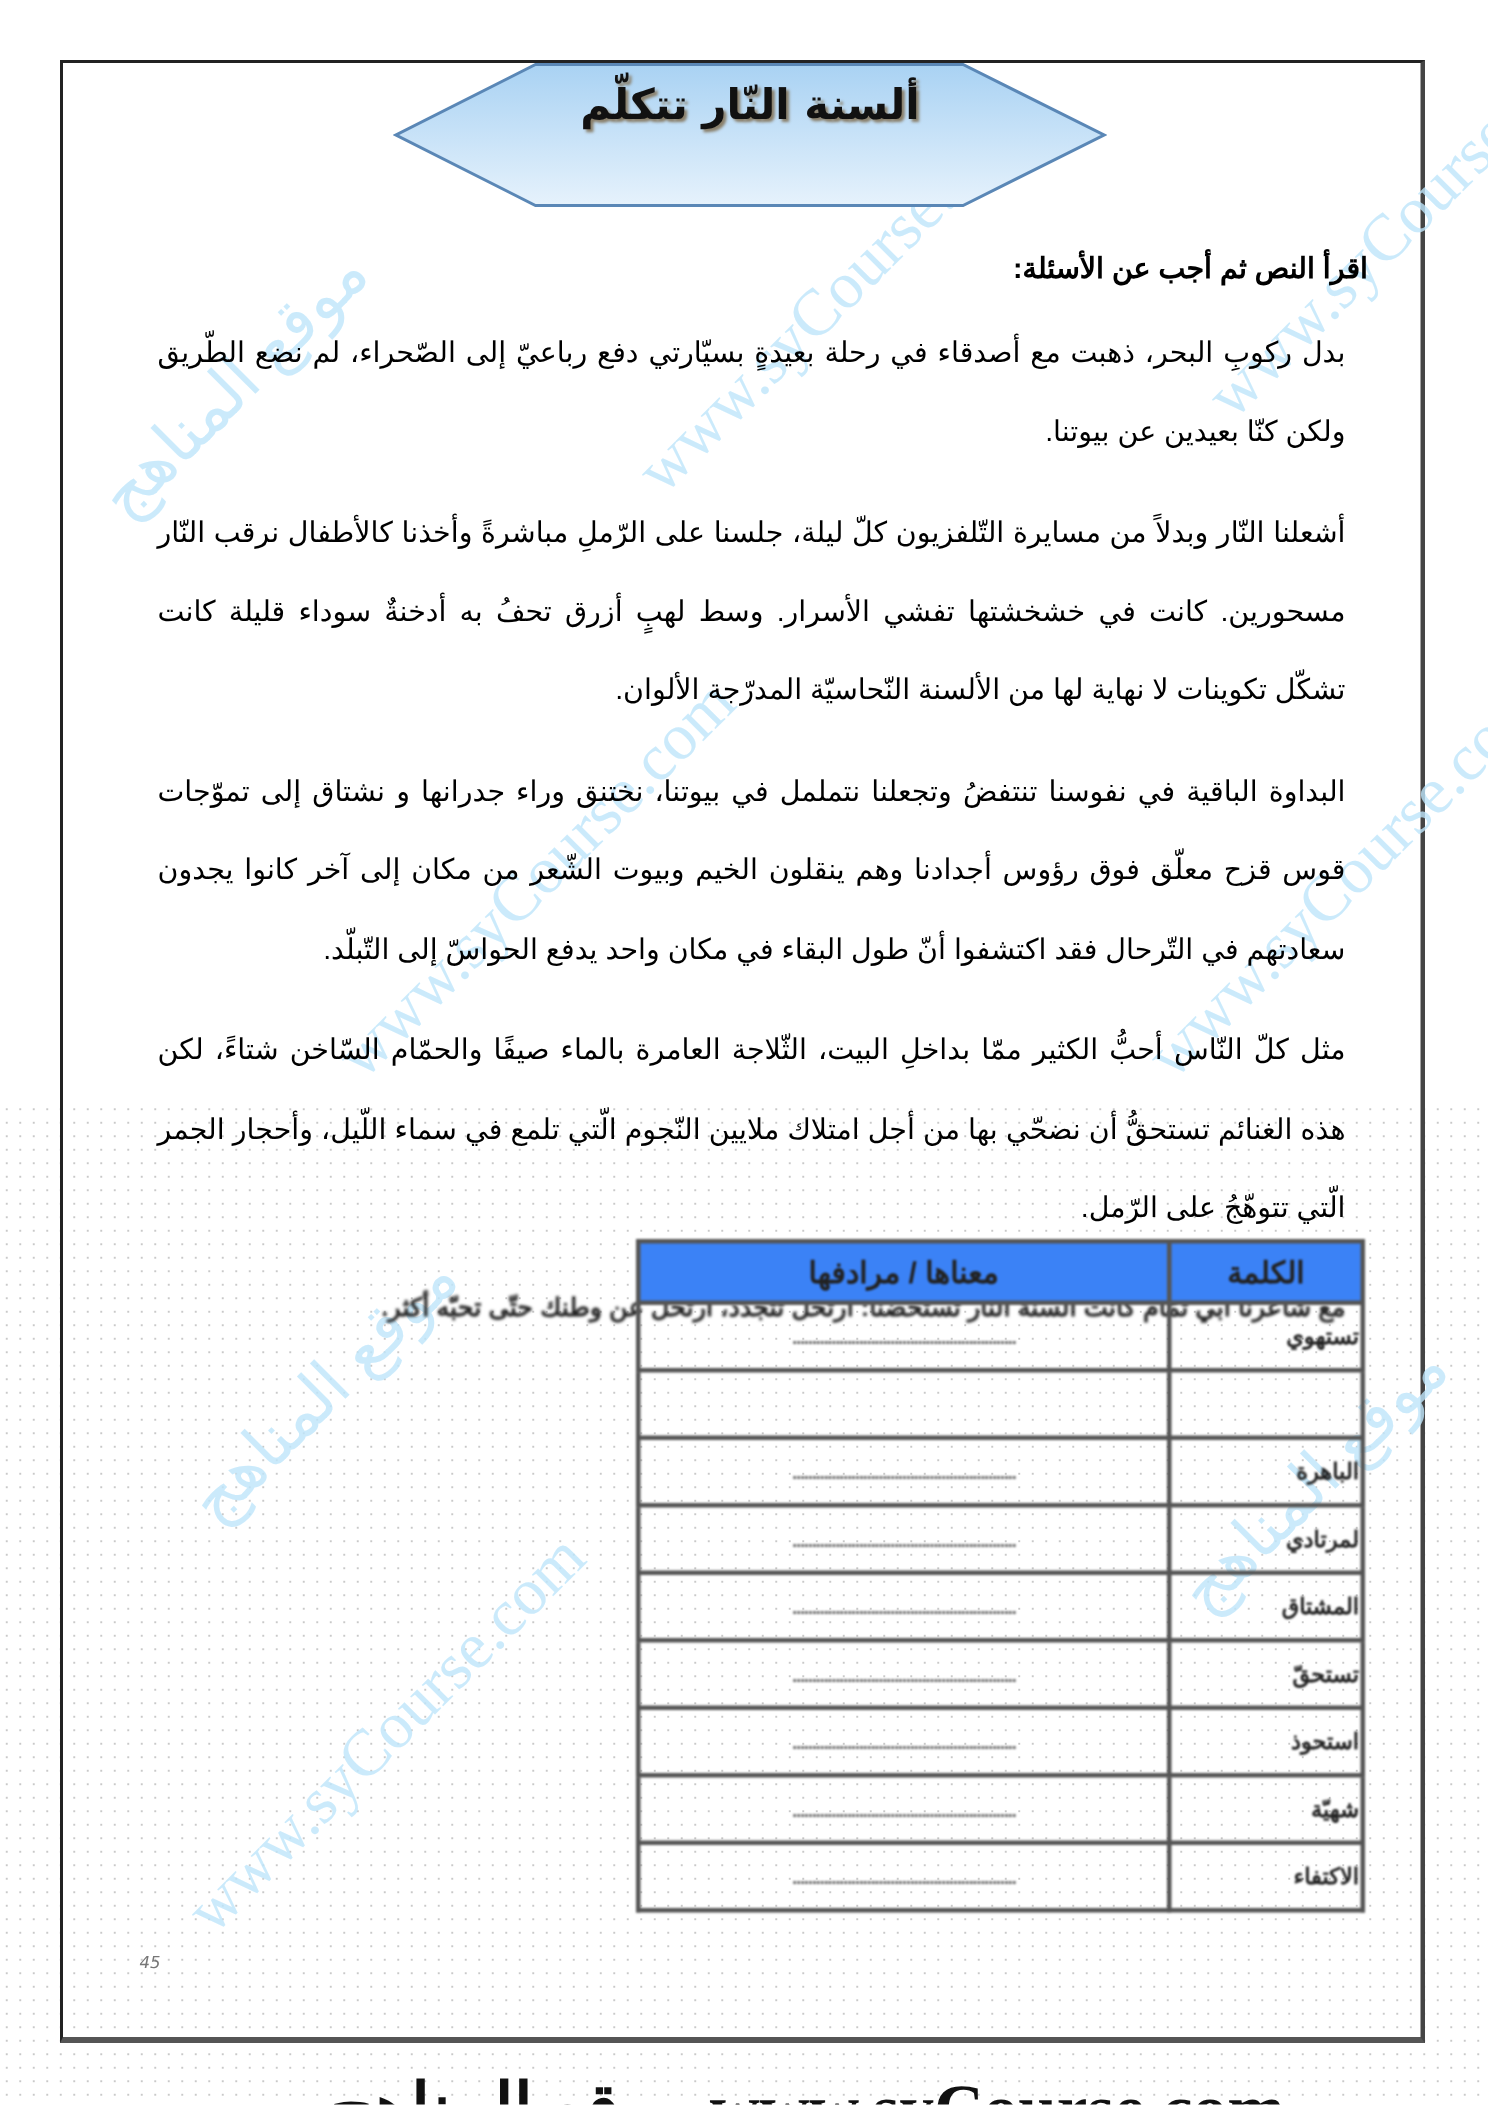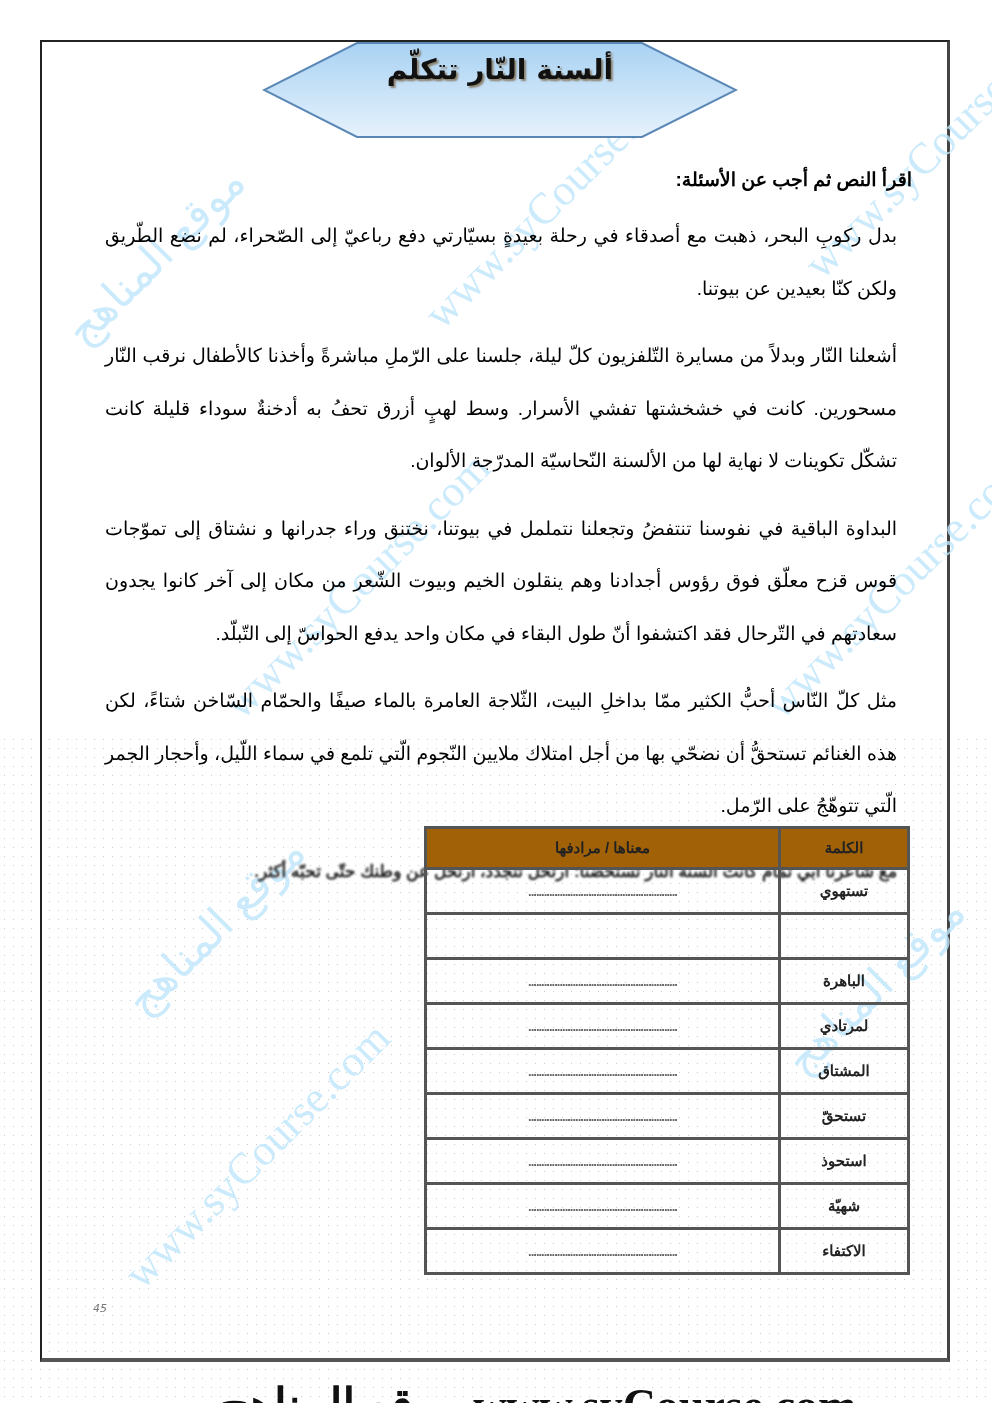--- a/index.html
+++ b/index.html
@@ -42,23 +42,23 @@
   }
   .instruction { font-weight:bold; font-size:19px; line-height:30px; margin-bottom:12px; }
   .para { margin:15px; text-align-last:right; }
   .blurred { filter:blur(0.9px); font-weight:bold; font-size:17px; line-height:48px; color:#222; }
   .vocab {
     position:absolute; left:424px; top:826px; width:486px; z-index:3; direction:rtl;
     border-collapse:collapse; font-family:"Liberation Sans", sans-serif; font-weight:bold;
     filter:blur(0.6px);
   }
   .vocab th, .vocab td { border:3px solid #555; }
-  .vocab th { background:#a16207; height:36px; font-size:15px; color:#222; }
+  .vocab th { background:#3b82f6; height:36px; font-size:20px; color:#222; }
   .vocab td { height:40px; font-size:15px; color:#222; }
-  .vocab td.word { width:124px; text-align:center; }
+  .vocab td.word { width:124px; text-align:right; }
   .vocab td.dots { text-align:center; color:#666; letter-spacing:-1px; font-size:13px; padding:0 10px; }
   .page-num { position:absolute; left:93px; top:1302px; font-size:11px; color:#777; z-index:3; filter:blur(0.5px);font-style:italic; }
   .footer {
     position:absolute; left:220px; top:1342px; width:660px; text-align:left; z-index:3;
     font-family:"Liberation Serif", serif; font-size:46px; font-weight:bold; color:#111;
     white-space:nowrap; direction:ltr;margin-top:36px;
   }
   .footer span { display:inline-block; }
 </style>
 </head>

